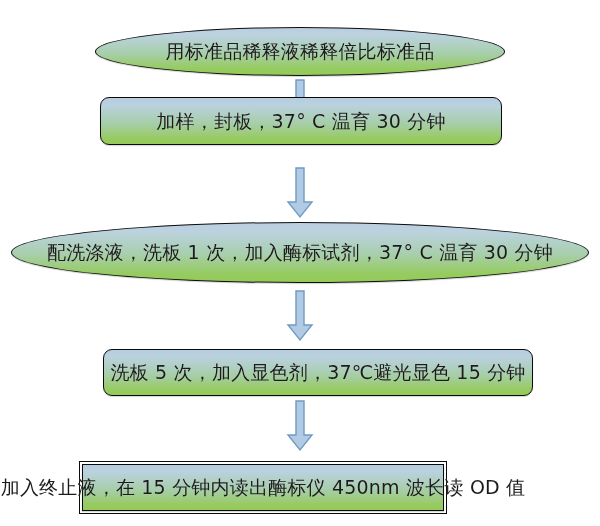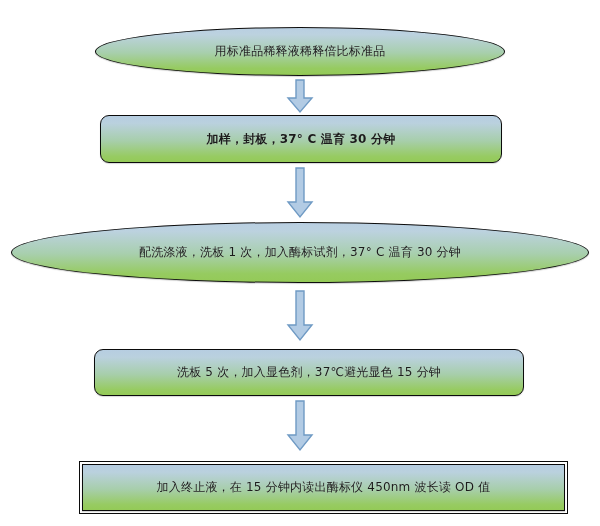--- a/index.html
+++ b/index.html
@@ -29,21 +29,21 @@
     display: flex;
     align-items: center;
     justify-content: center;
     text-align: center;
   }
 
   .node-label {
     position: relative;
     z-index: 2;
     color: #1b1b1b;
-    font-size: 12px;
+    font-size: 19px;
     line-height: 1.2;
     letter-spacing: 0.2px;
     white-space: nowrap;
     text-shadow: 0 0 1px rgba(255,255,255,0.35);
   }
 
   
   .shape-ellipse {
     background: linear-gradient(to bottom, #b9cfe2 0%, #bcd2df 14%, #a8cfae 52%, #96cb60 86%, #94ca57 100%);
     border: 1.4px solid #0d0d0d;
@@ -81,47 +81,47 @@
   <div class="node shape-ellipse" style="left:95px; top:27px; width:410px; height:49px;">
     <span class="node-label">用标准品稀释液稀释倍比标准品</span>
   </div>
 
   <div class="connector" style="left:285px; top:79px;">
     <svg width="30" height="35" viewBox="0 0 30 35" aria-hidden="true">
       <polygon points="11,1 19,1 19,19 27,19 15,33 3,19 11,19" fill="#b2cbe4" stroke="#6f9ac4" stroke-width="1.4" stroke-linejoin="miter"></polygon>
     </svg>
   </div>
 
-  <div class="node shape-round-rect" style="left:100px; top:115px; width:402px; height:48px;font-weight:bold;">
+  <div class="node shape-round-rect" style="left:100px; top:97px; width:402px; height:48px;">
     <span class="node-label">加样，封板，37° C 温育 30 分钟</span>
   </div>
 
   <div class="connector" style="left:285px; top:167px;">
     <svg width="30" height="52" viewBox="0 0 30 52" aria-hidden="true">
       <polygon points="11,1 19,1 19,35 27,35 15,50 3,35 11,35" fill="#b2cbe4" stroke="#6f9ac4" stroke-width="1.4" stroke-linejoin="miter"></polygon>
     </svg>
   </div>
 
   <div class="node shape-ellipse" style="left:11px; top:222px; width:578px; height:61px;">
     <span class="node-label">配洗涤液，洗板 1 次，加入酶标试剂，37° C 温育 30 分钟</span>
   </div>
 
   <div class="connector" style="left:285px; top:290px;">
     <svg width="30" height="52" viewBox="0 0 30 52" aria-hidden="true">
       <polygon points="11,1 19,1 19,35 27,35 15,50 3,35 11,35" fill="#b2cbe4" stroke="#6f9ac4" stroke-width="1.4" stroke-linejoin="miter"></polygon>
     </svg>
   </div>
 
-  <div class="node shape-round-rect" style="left:94px; top:349px; width:430px; height:47px;">
+  <div class="node shape-round-rect" style="left:103px; top:349px; width:430px; height:47px;">
     <span class="node-label">洗板 5 次，加入显色剂，37℃避光显色 15 分钟</span>
   </div>
 
   <div class="connector" style="left:285px; top:400px;">
     <svg width="30" height="52" viewBox="0 0 30 52" aria-hidden="true">
       <polygon points="11,1 19,1 19,35 27,35 15,50 3,35 11,35" fill="#b2cbe4" stroke="#6f9ac4" stroke-width="1.4" stroke-linejoin="miter"></polygon>
     </svg>
   </div>
 
-  <div class="node shape-rect" style="left:82px; top:464px; width:483px; height:47px;">
+  <div class="node shape-rect" style="left:82px; top:464px; width:362px; height:47px;">
     <span class="node-label">加入终止液，在 15 分钟内读出酶标仪 450nm 波长读 OD 值</span>
   </div>
 
 </div>
 
 </body></html>

